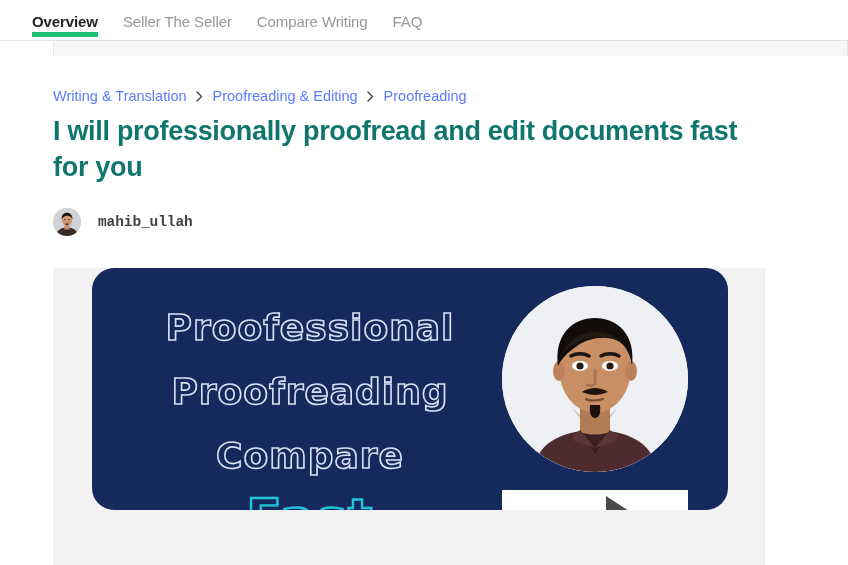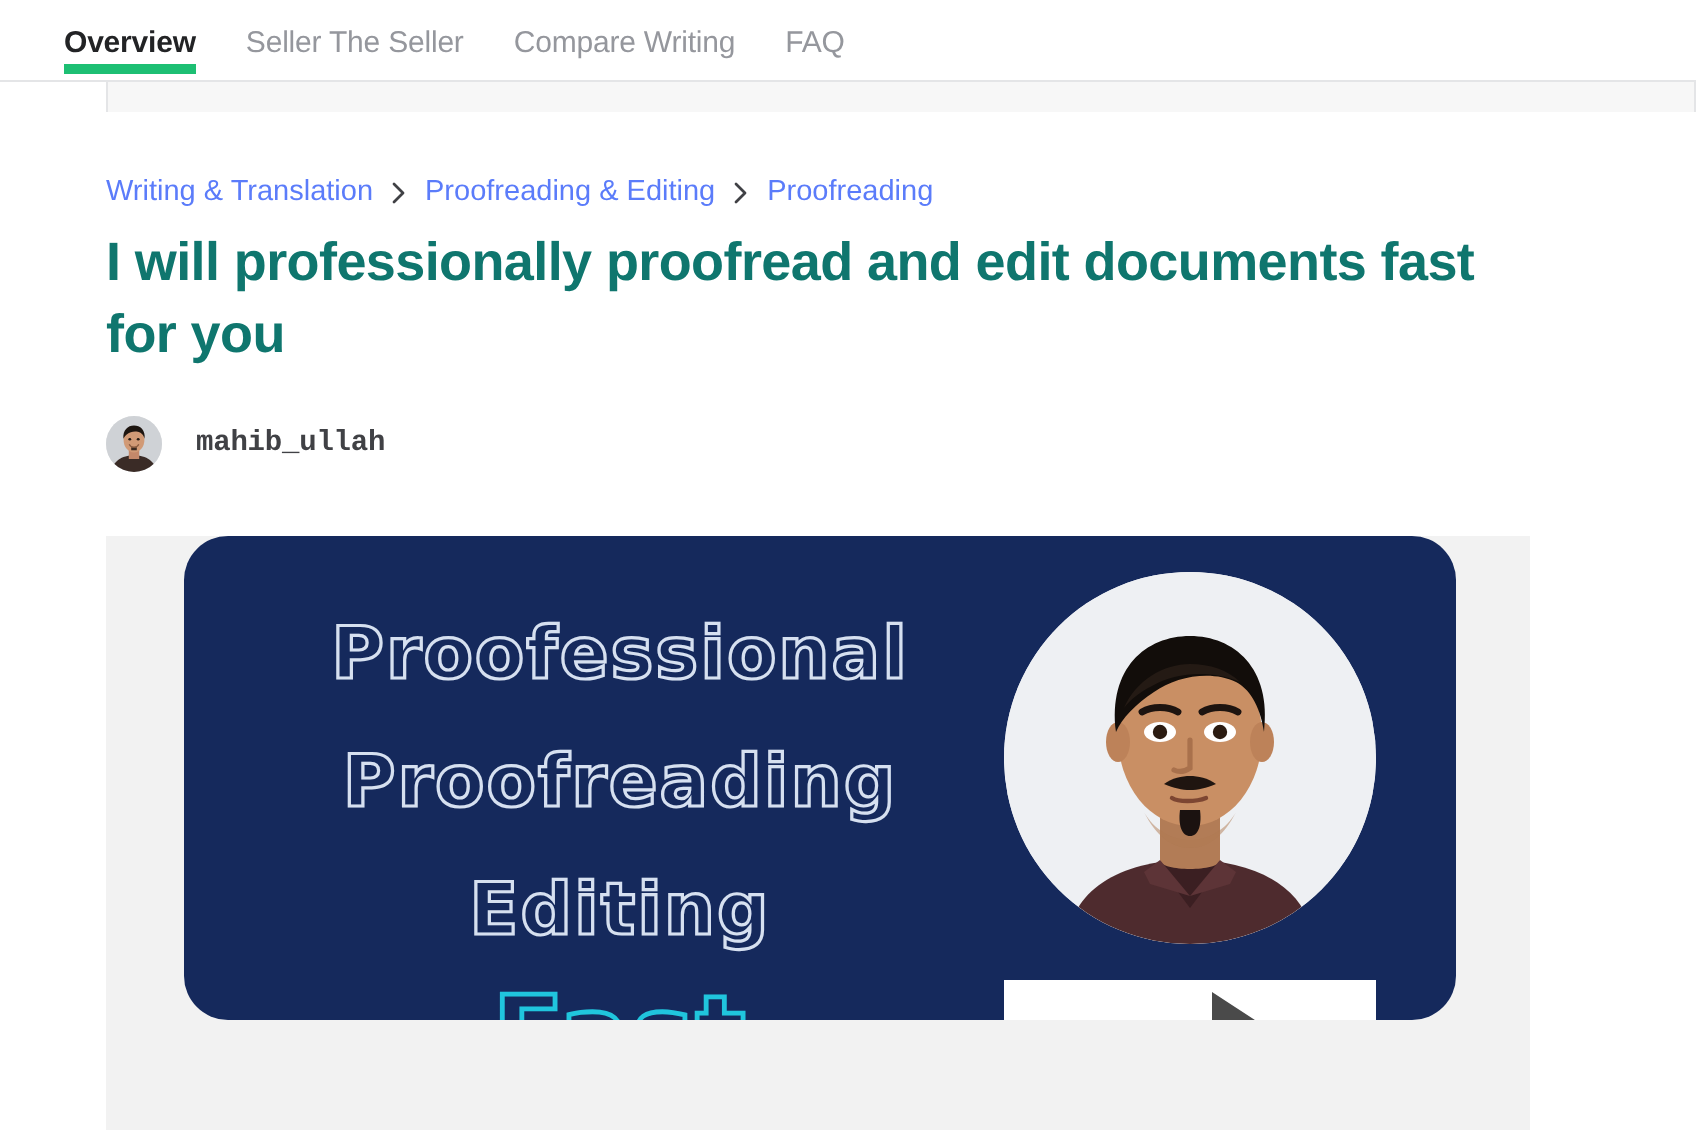--- a/index.html
+++ b/index.html
@@ -316,21 +316,21 @@
       </div>
       <div class="seller-name">mahib_ullah</div>
     </div>
 
     <div class="gallery">
       <div class="gig-image">
 
         <div class="gig-headline">
           <span class="line">Proofessional</span>
           <span class="line">Proofreading</span>
-          <span class="line">Editing</span>
+          <span class="line">Compare</span>
         </div>
 
         <div class="gig-fast">Fast</div>
 
         <div class="gig-portrait">
           <svg viewBox="0 0 186 186" xmlns="http://www.w3.org/2000/svg">
             <rect width="186" height="186" fill="#eef0f3"></rect>
 
             <path d="M32 186c0-26 26-42 61-42s61 16 61 42z" fill="#4e2b2e"></path>
             <path d="M78 148l15 20 15-20-6-6h-18z" fill="#3b1f22"></path>

